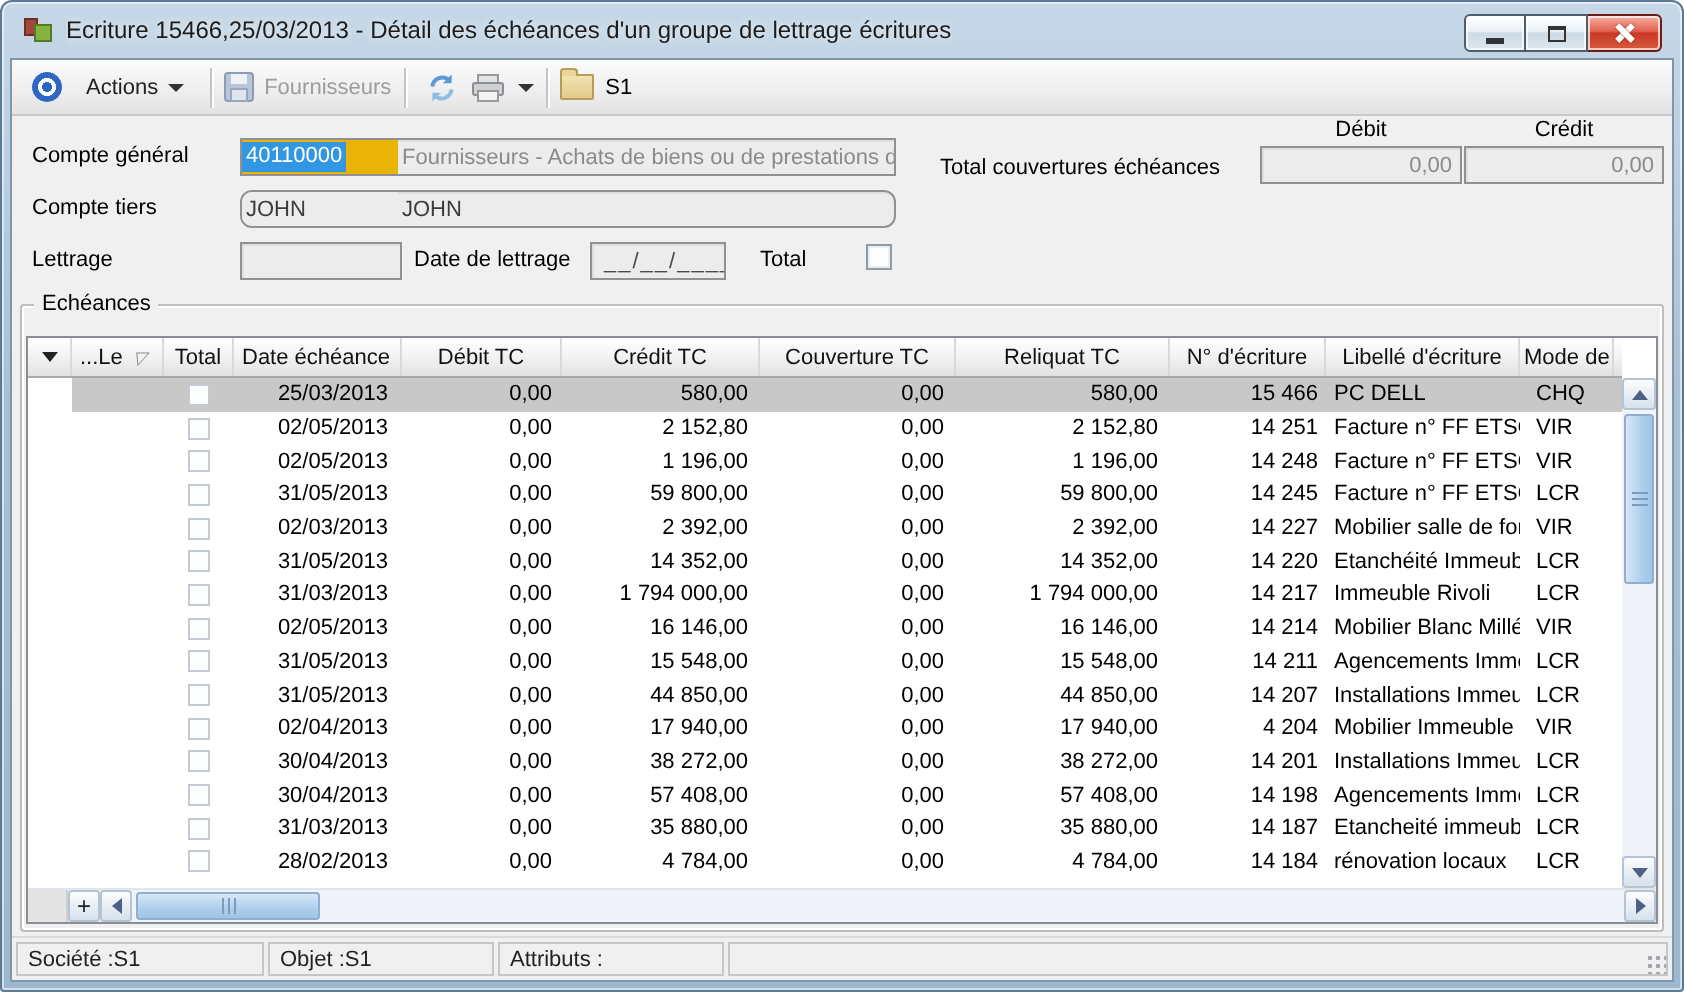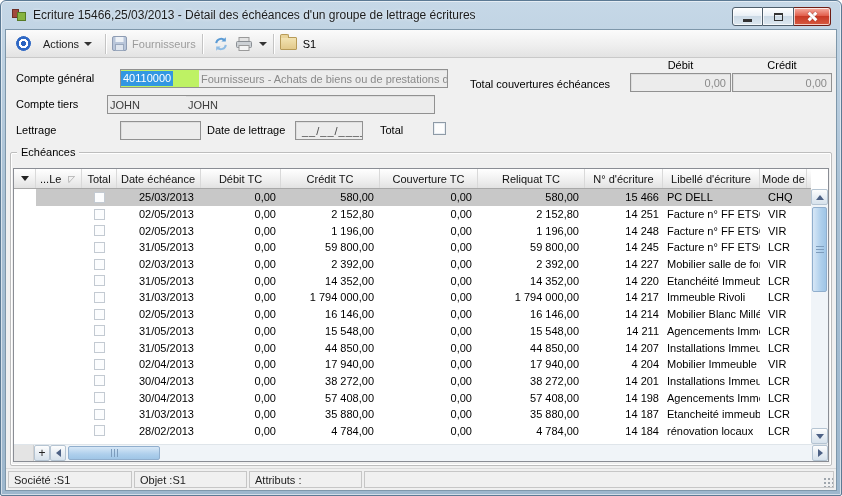--- a/index.html
+++ b/index.html
@@ -48,21 +48,21 @@
   .tb-icn { flex:none; display:inline-flex; align-items:center; justify-content:center; }
   .folder-icon { position:relative; width:17px; height:13px; background:linear-gradient(#f2e3b2,#e2c98a); border:1px solid #b79b58; border-radius:1px; margin-right:6px; }
   .folder-icon:before { content:""; position:absolute; left:-1px; top:-4px; width:7px; height:3px; background:#e9d49a; border:1px solid #b79b58; border-bottom:none; border-radius:2px 2px 0 0; }
   .print-caret { margin-left:4px; }
 
   
   .formarea { height:94px; flex:none; position:relative; }
   .flabel { position:absolute; color:#000; }
   .field { position:absolute; height:19px; border:1px solid #919191; background:#ececec; display:flex; align-items:center;
     box-shadow:inset 1px 1px 0 rgba(0,0,0,.06); overflow:hidden; }
-  .code-part { width:78px; height:100%; background:#bef264; display:flex; align-items:center; flex:none; }
+  .code-part { width:78px; height:100%; background:#eab308; display:flex; align-items:center; flex:none; }
   .sel-text { background:#3297e2; color:#fff; padding:0 2px; line-height:15px; }
   .desc-part { flex:1; color:#8a8a8a; padding-left:2px; white-space:nowrap; overflow:hidden; }
   .desc-dark { color:#3c3c3c; }
   .num-val { width:100%; text-align:right; padding-right:4px; color:#8a8a8a; }
   .date-val { padding-left:6px; color:#4a4a4a; letter-spacing:1px; }
   .checkbox { width:13px; height:13px; background:#fdfdfd; border:1px solid #8e9aa6; box-shadow:inset 0 0 0 1px #e9eef3; }
 
   
   .echeances { position:relative; flex:1; margin:0 4px 2px 4px; border:1px solid #bdbdbd; border-radius:2px;
     box-shadow:inset 0 0 0 1px #fff; }
@@ -178,21 +178,21 @@
     <div class="formarea">
       <span class="flabel" style="left:10px; top:14px;">Compte général</span>
       <div class="field" style="left:114px; top:11px; width:328px;">
         <span class="code-part">
             <span class="sel-text">40110000</span>
           </span>
         <span class="desc-part">Fournisseurs - Achats de biens ou de prestations de s</span>
       </div>
 
       <span class="flabel" style="left:10px; top:40px;">Compte tiers</span>
-      <div class="field" style="left:101px; top:37px; width:328px;">
+      <div class="field" style="left:114px; top:37px; width:328px;border-radius:6px;">
         <span class="code-part" style="background:#ececec; padding-left:2px; color:#3c3c3c;">JOHN</span>
         <span class="desc-part desc-dark">JOHN</span>
       </div>
 
       <span class="flabel" style="left:10px; top:66px;">Lettrage</span>
       <div class="field" style="left:114px; top:63px; width:81px;">
         <span></span>
       </div>
       <span class="flabel" style="left:201px; top:66px;">Date de lettrage</span>
       <div class="field" style="left:289px; top:63px; width:68px;">

